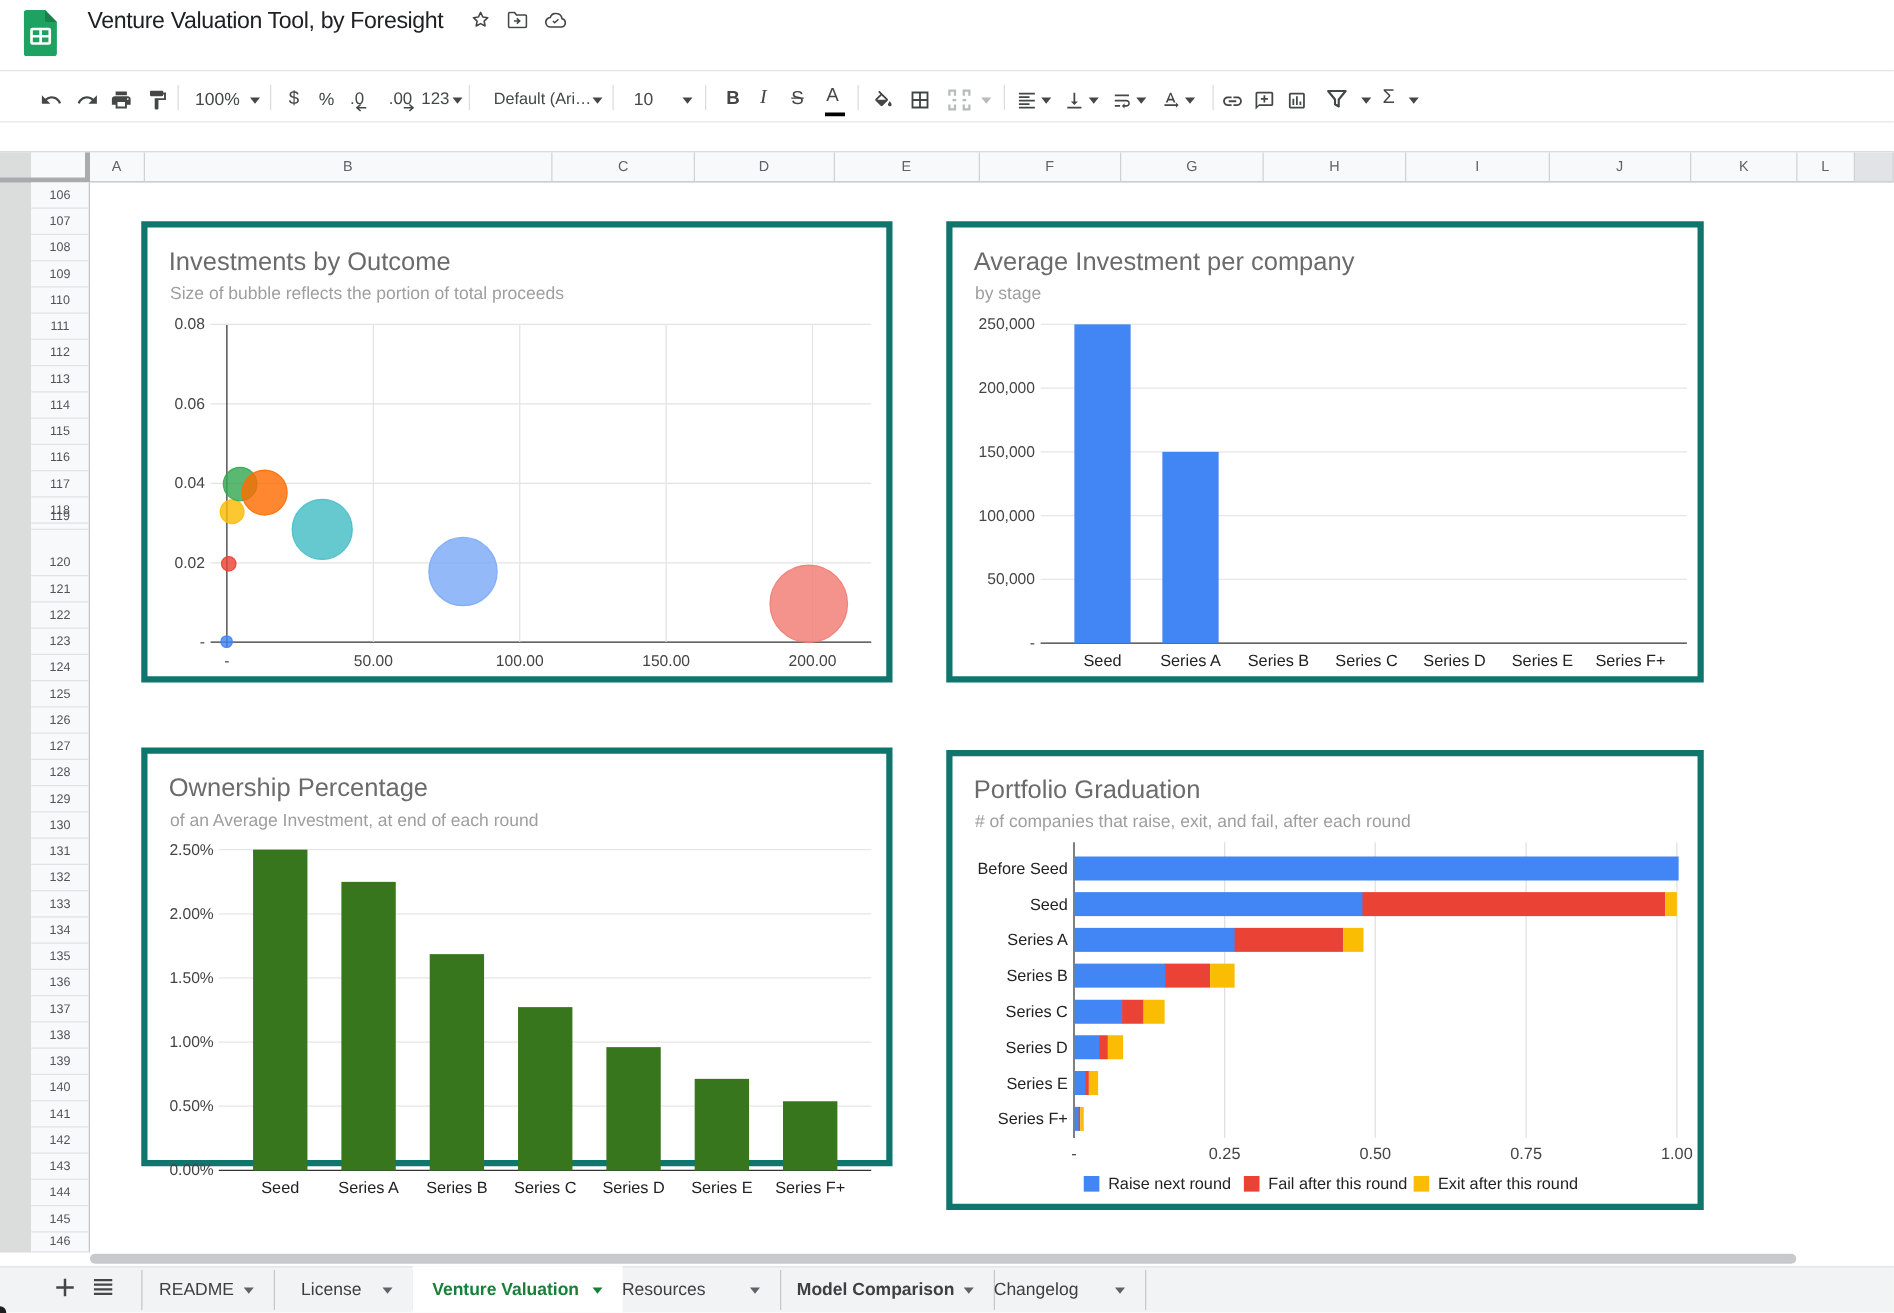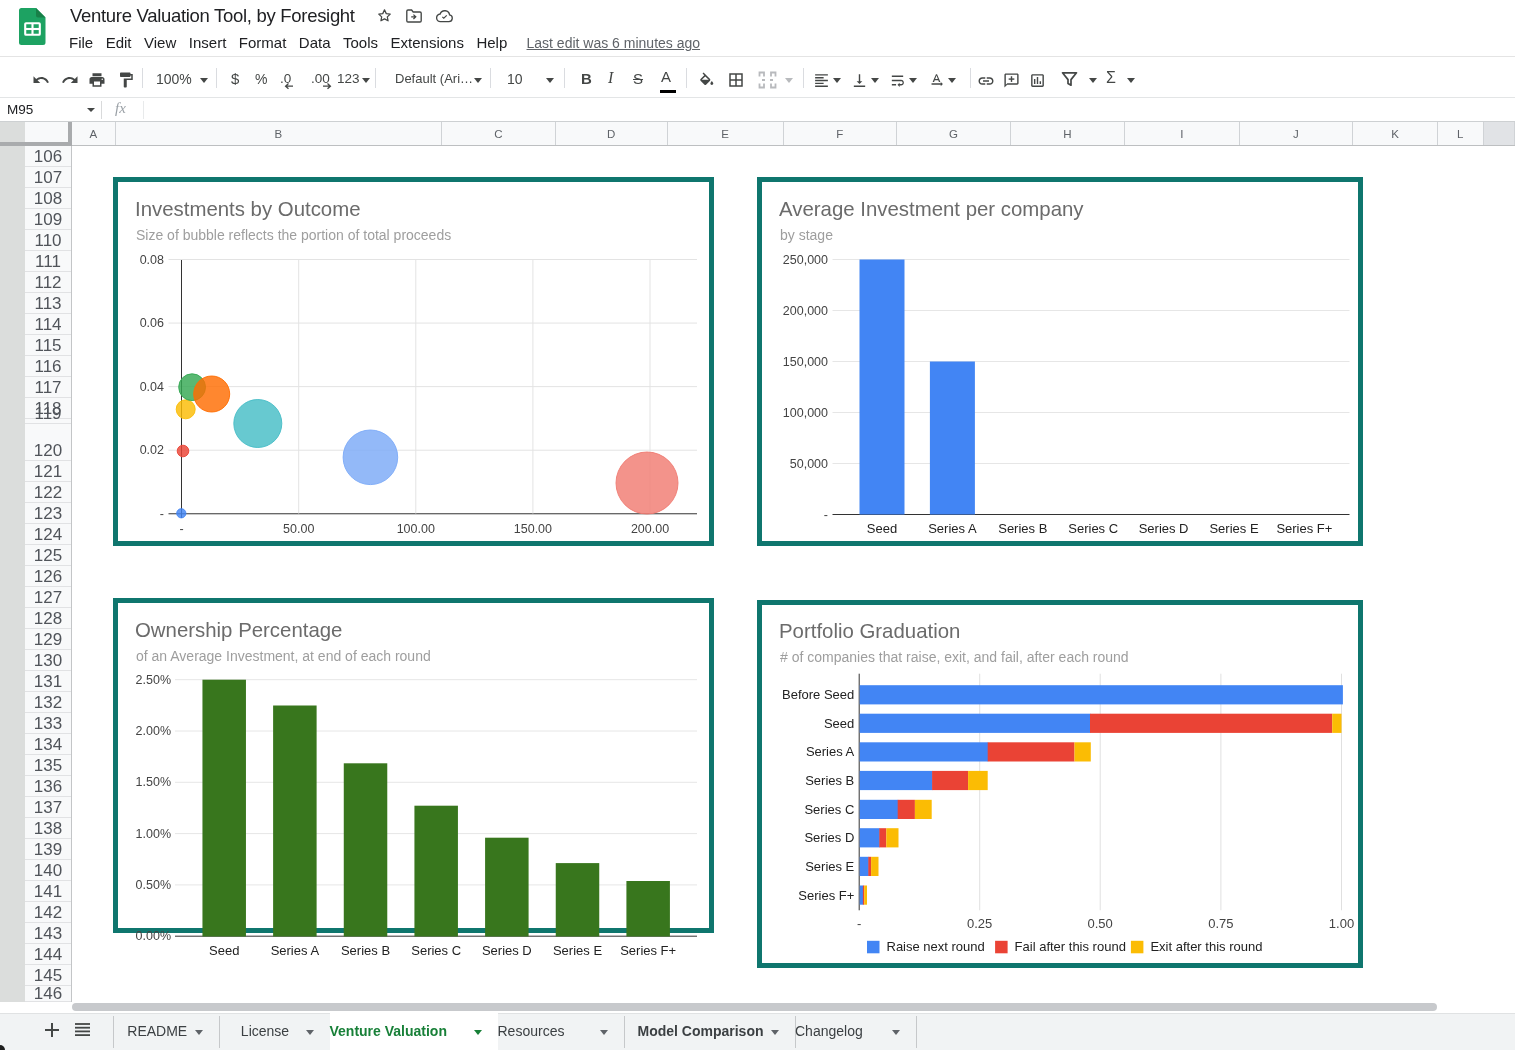--- a/index.html
+++ b/index.html
@@ -14,21 +14,21 @@
 #toolbar { top:56px; left:0; width:1515px; height:42px; border-top:1px solid #e4e4e4; border-bottom:1px solid #e3e5e6; background:#fff; }
 .tbt { position:absolute; font-size:14px; color:#444746; top:14px; }
 .tsep { position:absolute; top:11px; width:1px; height:20px; background:#dadce0; }
 .drop { position:absolute; width:0; height:0; border-left:4.2px solid transparent;
   border-right:4.2px solid transparent; border-top:5px solid #444746; top:21px; }
 #fbar { top:98px; left:0; width:1515px; height:24px; background:#fff; border-bottom:1px solid #c7cacd; }
 .chartbox { background:#fff; border:5px solid #0f766e; }
 .cl { position:absolute; top:122px; height:23px; border-right:1px solid #d0d3d6;
   color:#5f6368; font-size:11.5px; text-align:center; line-height:24px; }
 .rn { position:absolute; left:25px; width:46px; text-align:center;
-  color:#50545a; font-size:17px; border-bottom:1px solid #e1e2e4; }
+  color:#50545a; font-size:10px; border-bottom:1px solid #e1e2e4; }
 .tabsep { position:absolute; width:1px; background:#c6c8ca; }
 svg text { font-family:"Liberation Sans", sans-serif; }
 </style>
 </head>
 <body>
 <div id="app">
 
   <svg class="abs" style="left:19px;top:8px" width="27" height="37" viewBox="0 0 27 37">
     <path d="M2.5 0 H17 L26.5 9.5 V34.5 a2.5 2.5 0 0 1 -2.5 2.5 H2.5 A2.5 2.5 0 0 1 0 34.5 V2.5 A2.5 2.5 0 0 1 2.5 0 Z" fill="#1da262"></path>
     <path d="M17 0 L26.5 9.5 H19 a2 2 0 0 1 -2 -2 Z" fill="#188048"></path>
@@ -41,21 +41,20 @@
     <path d="M12 3 L14.8 9 L21.2 9.8 L16.5 14.2 L17.7 20.5 L12 17.4 L6.3 20.5 L7.5 14.2 L2.8 9.8 L9.2 9 Z" stroke-linejoin="round"></path>
   </svg>
   <svg class="abs" style="left:406px;top:9px" width="16" height="14" viewBox="0 0 20 17">
     <path d="M1 2.5 A1.5 1.5 0 0 1 2.5 1 H7 l2 2.5 H17.5 A1.5 1.5 0 0 1 19 5 V14.5 A1.5 1.5 0 0 1 17.5 16 H2.5 A1.5 1.5 0 0 1 1 14.5 Z" fill="none" stroke="#444746" stroke-width="1.7"></path>
     <path d="M6.5 9.5 h5.2 M9.3 6.8 l2.9 2.7 -2.9 2.7" fill="none" stroke="#444746" stroke-width="1.6"></path>
   </svg>
   <svg class="abs" style="left:436px;top:10px" width="17" height="13" viewBox="0 0 22 16">
     <path d="M6 14.6 a4.9 4.9 0 0 1 -0.6 -9.8 A6.3 6.3 0 0 1 17.6 6 a4.35 4.35 0 0 1 -0.9 8.6 Z" fill="none" stroke="#444746" stroke-width="1.7"></path>
     <path d="M8.2 8.4 l1.9 1.9 3.8 -3.8" fill="none" stroke="#444746" stroke-width="1.5"></path>
   </svg>
-  <div class="abs" id="menus"><span class="mi">File</span><span class="mi">Edit</span><span class="mi">View</span><span class="mi">Insert</span><span class="mi">Format</span><span class="mi">Data</span><span class="mi">Tools</span><span class="mi">Extensions</span><span class="mi">Help</span><span id="lastedit">Last edit was 6 minutes ago</span></div>
 
 <div class="abs" id="toolbar">
       <svg class="abs" style="left:31.5px;top:14.0px" width="18" height="18" viewBox="0 0 24 24">
         <path d="M12.5 8c-2.65 0-5.05.99-6.9 2.6L2 7v9h9l-3.62-3.62c1.39-1.16 3.16-1.88 5.12-1.88 3.54 0 6.55 2.31 7.6 5.5l2.37-.78C21.08 11.03 17.15 8 12.5 8z" fill="#444746"></path>
       </svg>
       <svg class="abs" style="left:60.8px;top:14.0px" width="18" height="18" viewBox="0 0 24 24">
         <path d="M18.4 10.6C16.55 8.99 14.15 8 11.5 8c-4.65 0-8.58 3.03-9.96 7.22L3.9 16c1.05-3.19 4.05-5.5 7.6-5.5 1.95 0 3.73.72 5.12 1.88L13 16h9V7l-3.6 3.6z" fill="#444746"></path>
       </svg>
       <svg class="abs" style="left:88px;top:14.0px" width="18" height="18" viewBox="0 0 24 24">
         <path d="M19 8H5c-1.66 0-3 1.34-3 3v6h4v4h12v-4h4v-6c0-1.66-1.34-3-3-3zm-3 11H8v-5h8v5zm3-7c-.55 0-1-.45-1-1s.45-1 1-1 1 .45 1 1-.45 1-1 1zm-1-9H6v4h12V3z" fill="#444746"></path>
@@ -135,27 +134,20 @@
         <path d="M19 3H5c-1.1 0-2 .9-2 2v14c0 1.1.9 2 2 2h14c1.1 0 2-.9 2-2V5c0-1.1-.9-2-2-2zm0 16H5V5h14v14zM9 17H7v-7h2v7zm4 0h-2V7h2v10zm4 0h-2v-4h2v4z" fill="#444746"></path>
       </svg>
       <svg class="abs" style="left:1060.9px;top:14px" width="17" height="16" viewBox="0 0 17 16">
         <path d="M1.5 1.8 h14 l-5.5 6.8 v5.6 l-3 -1.8 v-3.8 z" fill="none" stroke="#444746" stroke-width="1.7" stroke-linejoin="round"></path>
       </svg>
       <div class="drop" style="left:1088.7px"></div>
       <span class="tbt" style="left:1106px;font-size:16px;top:12px">Σ</span>
       <div class="drop" style="left:1126.6px"></div>
     </div>
 
-  <div class="abs" id="fbar">
-    <span class="abs" style="left:7px;top:4px;font-size:13.5px;color:#202124">M95</span>
-    <div class="drop" style="left:87px;top:10px;border-top-width:4px"></div>
-    <div class="abs" style="left:101px;top:3px;width:1px;height:18px;background:#d9dadb"></div>
-    <span class="abs" style="left:115px;top:2px;font-size:15px;color:#9aa0a6;font-style:italic;font-family:'Liberation Serif',serif">fx</span>
-    <div class="abs" style="left:143px;top:3px;width:1px;height:18px;background:#e8eaeb"></div>
-  </div>
   <div class="abs" style="left:0;top:121px;width:1515px;height:1px;background:#cdd0d2"></div>
 
 <div class="abs" style="left:0;top:122px;width:25px;height:880px;background:#dbdddc"></div>
 <div class="abs" style="left:25px;top:122px;width:43px;height:20px;background:#f8f9fa"></div>
 <div class="abs" style="left:68px;top:122px;width:4px;height:24px;background:#a9abad"></div>
 <div class="abs" style="left:0px;top:142px;width:68px;height:4px;background:#a9abad"></div>
 <div class="abs" style="left:0;top:0">
       <div class="abs" style="left:72px;top:122px;width:1443px;height:24px;background:#f8f9fa;border-bottom:1px solid #bdbfc1"></div>
       <div class="cl" style="left:72px;width:43.5px;">A</div>
       <div class="cl" style="left:115.5px;width:326.5px;">B</div>
@@ -367,21 +359,21 @@
         </g>
       </svg>
       <div class="tabsep" style="left:113px;top:1016px;height:32px"></div>
       <div class="abs" style="left:114px;top:1013px;width:86.5px;height:37px;line-height:37px;text-align:center;color:#3c4043;font-weight:normal;font-size:14px">README</div>
       <div class="drop" style="left:194.5px;top:1030px;border-top-color:#5f6368;position:absolute"></div>
       <div class="tabsep" style="left:218.5px;top:1016px;height:32px"></div>
       <div class="abs" style="left:218.5px;top:1013px;width:93.0px;height:37px;line-height:37px;text-align:center;color:#3c4043;font-weight:normal;font-size:14px">License</div>
       <div class="drop" style="left:305.5px;top:1030px;border-top-color:#5f6368;position:absolute"></div>
       <div class="tabsep" style="left:329.5px;top:1016px;height:32px"></div>
       <div class="abs" style="left:329.5px;top:1013px;width:168.0px;height:37px;background:#fff"></div>
-      <div class="abs" style="left:329.5px;top:1013px;width:150.0px;height:37px;line-height:37px;text-align:left;color:#188038;font-weight:bold;font-size:14px">Venture Valuation</div>
+      <div class="abs" style="left:329.5px;top:1013px;width:150.0px;height:37px;line-height:37px;text-align:center;color:#188038;font-weight:bold;font-size:14px">Venture Valuation</div>
       <div class="drop" style="left:473.5px;top:1030px;border-top-color:#188038;position:absolute"></div>
       <div class="abs" style="left:497.5px;top:1013px;width:108.5px;height:37px;line-height:37px;color:#3c4043;font-weight:normal;font-size:14px">Resources</div>
       <div class="drop" style="left:600px;top:1030px;border-top-color:#5f6368;position:absolute"></div>
       <div class="tabsep" style="left:624px;top:1016px;height:32px"></div>
       <div class="abs" style="left:624px;top:1013px;width:153px;height:37px;line-height:37px;text-align:center;color:#3c4043;font-weight:bold;font-size:14px">Model Comparison</div>
       <div class="drop" style="left:771px;top:1030px;border-top-color:#5f6368;position:absolute"></div>
       <div class="tabsep" style="left:795px;top:1016px;height:32px"></div>
       <div class="abs" style="left:795px;top:1013px;width:102.5px;height:37px;line-height:37px;color:#3c4043;font-weight:normal;font-size:14px">Changelog</div>
       <div class="drop" style="left:891.5px;top:1030px;border-top-color:#5f6368;position:absolute"></div>
       <div class="tabsep" style="left:915.5px;top:1016px;height:32px"></div>

